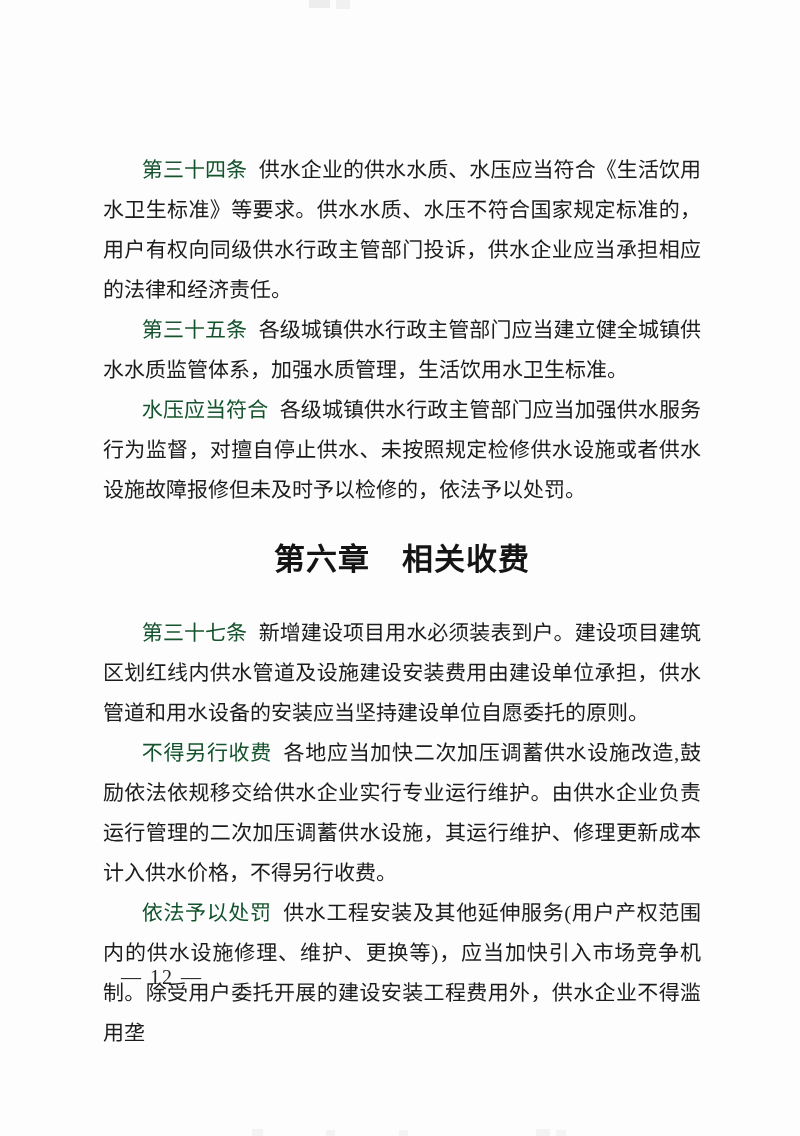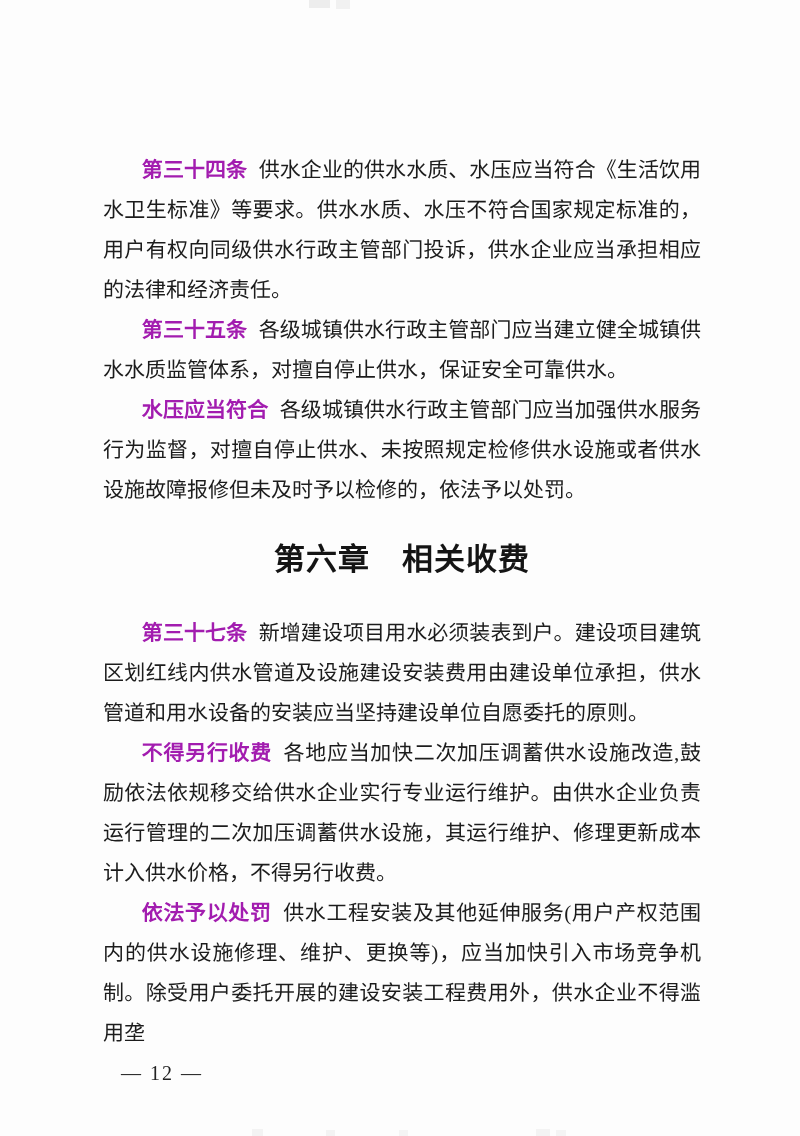--- a/index.html
+++ b/index.html
@@ -28,38 +28,38 @@
     font-size: 21px;
     line-height: 40px;
     text-align: justify;
   }
   p.article {
     margin: 0;
     text-indent: 1.85em;
   }
   .lead {
     font-family: "Liberation Sans", "DejaVu Sans", sans-serif;
-    font-weight: 700;
-    color: #a21caf;
+    font-weight: 400;
+    color: #14532d;
     margin-right: 0.55em;
   }
   h2.chapter-heading {
     margin: 30px 0 33px 0;
     text-align: center;
     font-family: "Liberation Sans", "DejaVu Sans", sans-serif;
     font-weight: 700;
     font-size: 31px;
     line-height: 40px;
     color: #141414;
     letter-spacing: 1px;
   }
   .page-footer {
     position: absolute;
     left: 121px;
-    top: 1060px;
+    top: 964px;
     font-size: 20px;
     line-height: 26px;
     color: #222222;
     letter-spacing: 2px;
   }
   
   .artifact {
     position: absolute;
     background: #e9e9e9;
     opacity: 0.8;
@@ -77,21 +77,21 @@
 
 <div class="page">
 
   <span class="artifact art-top-1"></span>
   <span class="artifact art-top-2"></span>
 
   <div class="text-block">
 
     <p class="article"><span class="lead">第三十四条</span><span>供水企业的供水水质、水压应当符合《生活饮用水卫生标准》等要求。供水水质、水压不符合国家规定标准的，用户有权向同级供水行政主管部门投诉，供水企业应当承担相应的法律和经济责任。</span></p>
 
-    <p class="article"><span class="lead">第三十五条</span><span>各级城镇供水行政主管部门应当建立健全城镇供水水质监管体系，对擅自停止供水，保证安全可靠供水。</span></p>
+    <p class="article"><span class="lead">第三十五条</span><span>各级城镇供水行政主管部门应当建立健全城镇供水水质监管体系，加强水质管理，生活饮用水卫生标准。</span></p>
 
     <p class="article"><span class="lead">水压应当符合</span><span>各级城镇供水行政主管部门应当加强供水服务行为监督，对擅自停止供水、未按照规定检修供水设施或者供水设施故障报修但未及时予以检修的，依法予以处罚。</span></p>
 
     <h2 class="chapter-heading">第六章　相关收费</h2>
 
     <p class="article"><span class="lead">第三十七条</span><span>新增建设项目用水必须装表到户。建设项目建筑区划红线内供水管道及设施建设安装费用由建设单位承担，供水管道和用水设备的安装应当坚持建设单位自愿委托的原则。</span></p>
 
     <p class="article"><span class="lead">不得另行收费</span><span>各地应当加快二次加压调蓄供水设施改造,鼓励依法依规移交给供水企业实行专业运行维护。由供水企业负责运行管理的二次加压调蓄供水设施，其运行维护、修理更新成本计入供水价格，不得另行收费。</span></p>
 
     <p class="article"><span class="lead">依法予以处罚</span><span>供水工程安装及其他延伸服务(用户产权范围内的供水设施修理、维护、更换等)，应当加快引入市场竞争机制。除受用户委托开展的建设安装工程费用外，供水企业不得滥用垄</span></p>

